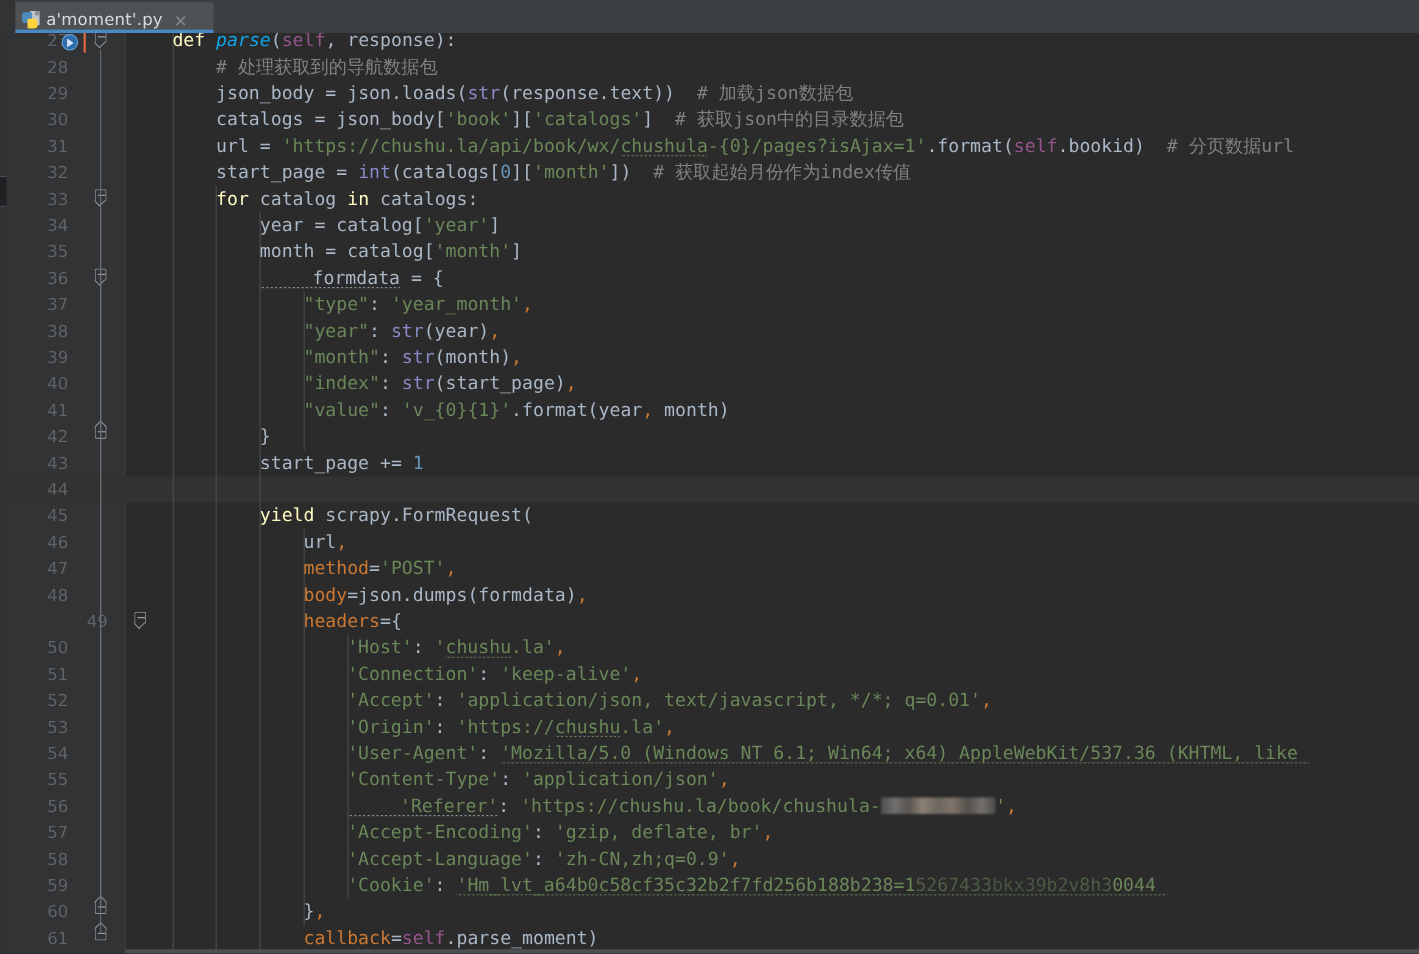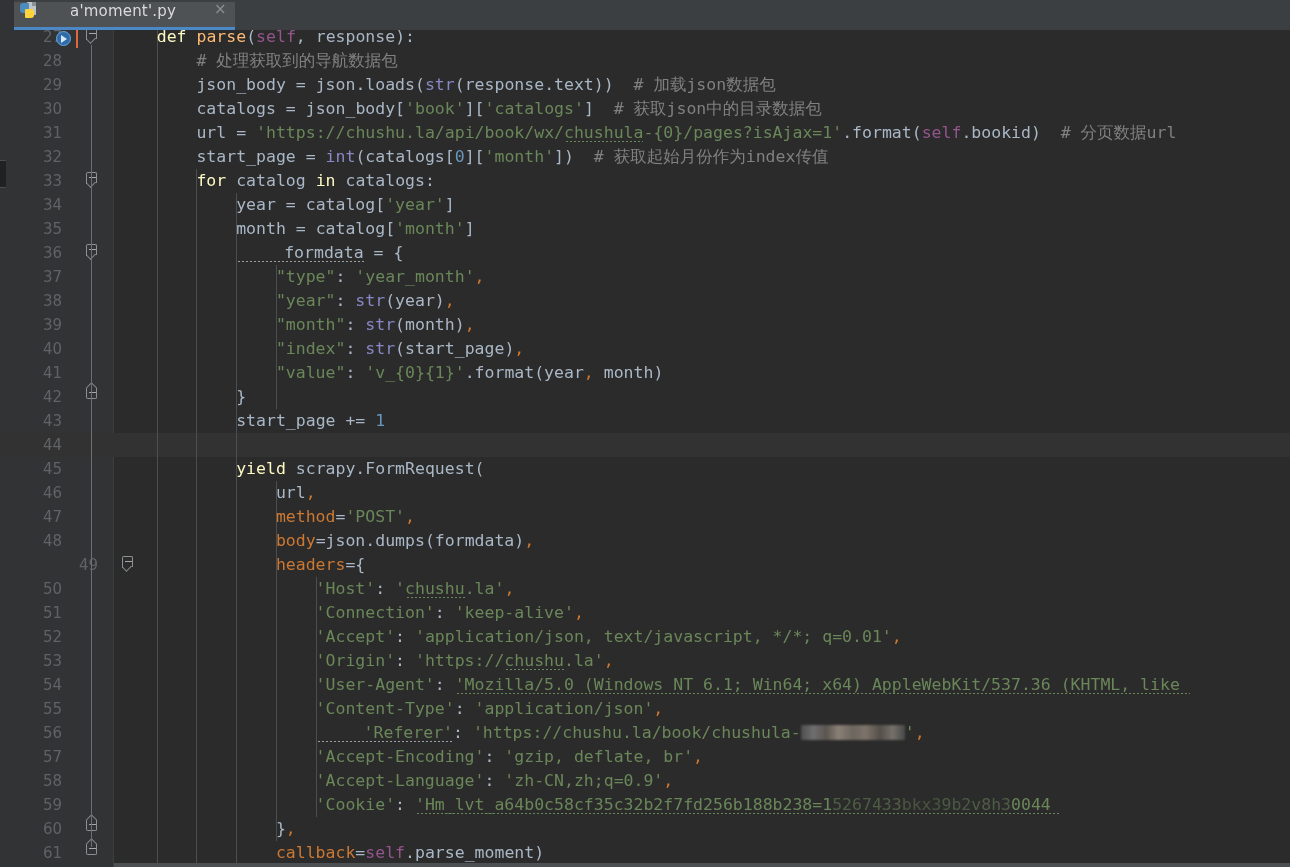--- a/index.html
+++ b/index.html
@@ -34,25 +34,24 @@
     width: 14px; height: 30px;
     background: #313335;
   }
   #tab-active {
     position: absolute;
     top: 2px; left: 14px;
     height: 28px;
     min-width: 180px;
     background: #4e5254;
     display: flex;
-    align-items: flex-start;
-    padding: 0 8px 0 6px;
+    align-items: flex-end;
+    padding: 16px 8px 0 6px;
     box-sizing: border-box;
     border-bottom: 3px solid #4a88c7;
-    gap: 28px;
   }
   .py-icon {
     width: 17px; height: 17px;
     position: relative;
     flex: 0 0 auto;
     margin-right: 5px;
     display: inline-block;
   }
   .py-icon .pg-blue {
     position: absolute;
@@ -270,21 +269,21 @@
   
   .iguide {
     position: absolute;
     width: 1px;
     background: #4b4f52;
     top: 0;
   }
 
   
   .kw   { color: #fef9c3; }
-  .fn   { color: #fdba74; }
+  .fn   { color: #0ea5e9; font-style: italic; }
   .str  { color: #6a8759; }
   .num  { color: #6897bb; }
   .com  { color: #808080; }
   .self { color: #94558d; }
   .bi   { color: #8888c6; }
   .kwarg{ color: #cc7832; }
   .opc  { color: #cc7832; }
 
   
   .squig {

